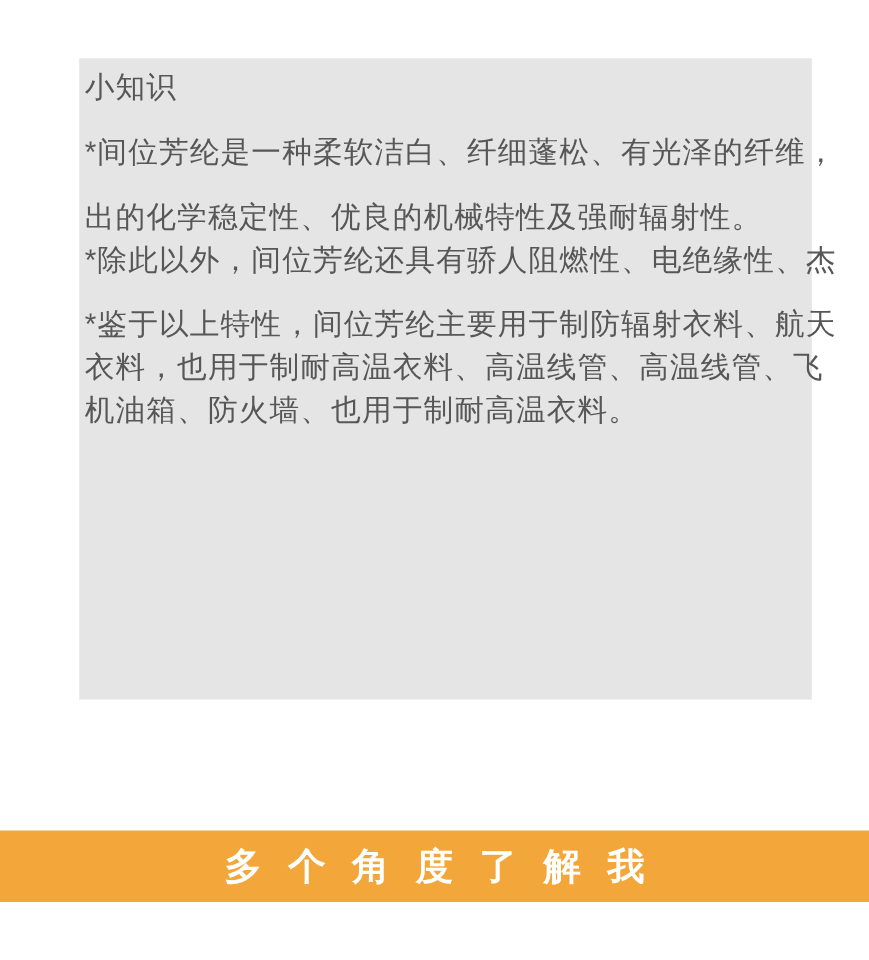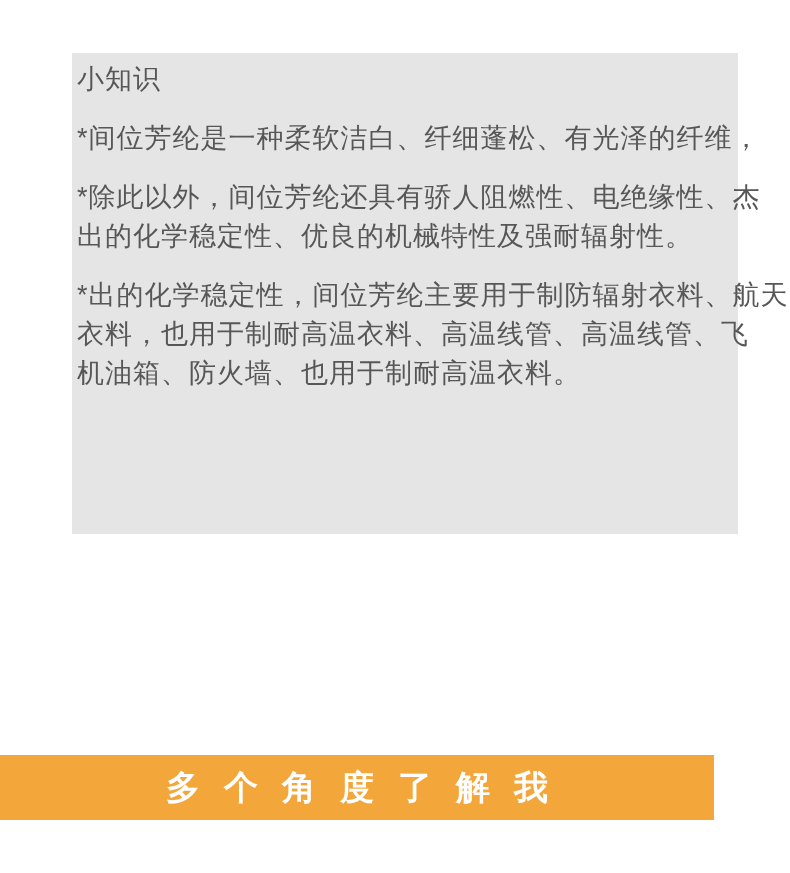--- a/index.html
+++ b/index.html
@@ -14,21 +14,21 @@
     position: relative;
     width: 790px;
     height: 873px;
     background: #FFFFFF;
   }
   .kbox {
     position: absolute;
     left: 72px;
     top: 53px;
     width: 666px;
-    height: 481px;
+    height: 583px;
     background: #E5E5E5;
     color: #575757;
     font-size: 27px;
     line-height: 39px;
     padding: 7px 8px 0 5px;
     letter-spacing: 1px;
   }
   .kbox-title {
     font-size: 27px;
     line-height: 39px;
@@ -36,21 +36,21 @@
   .para {
     margin-top: 20px;
   }
   .line {
     white-space: nowrap;
   }
   .banner {
     position: absolute;
     left: 0;
     top: 755px;
-    width: 714px;
+    width: 790px;
     height: 65px;
     background: #F3A639;
     display: flex;
     align-items: center;
     justify-content: center;
   }
   .banner-label {
     color: #FFFFFF;
     font-size: 34px;
     font-weight: bold;
@@ -66,26 +66,26 @@
 
   <div class="kbox">
     <div class="kbox-title">小知识</div>
 
     <div class="para">
       <div class="line">*间位芳纶是一种柔软洁白、纤细蓬松、有光泽的纤维，</div>
     </div>
 
 
     <div class="para">
+      <div class="line">出的化学稳定性、优良的机械特性及强耐辐射性。</div>
       <div class="line">*除此以外，间位芳纶还具有骄人阻燃性、电绝缘性、杰</div>
-      <div class="line">出的化学稳定性、优良的机械特性及强耐辐射性。</div>
     </div>
 
     <div class="para">
-      <div class="line">*出的化学稳定性，间位芳纶主要用于制防辐射衣料、航天</div>
+      <div class="line">*鉴于以上特性，间位芳纶主要用于制防辐射衣料、航天</div>
       <div class="line">衣料，也用于制耐高温衣料、高温线管、高温线管、飞</div>
       <div class="line">机油箱、防火墙、也用于制耐高温衣料。</div>
     </div>
   </div>
 
   <div class="banner">
     <span class="banner-label">多个角度了解我</span>
   </div>
 
 </div>

